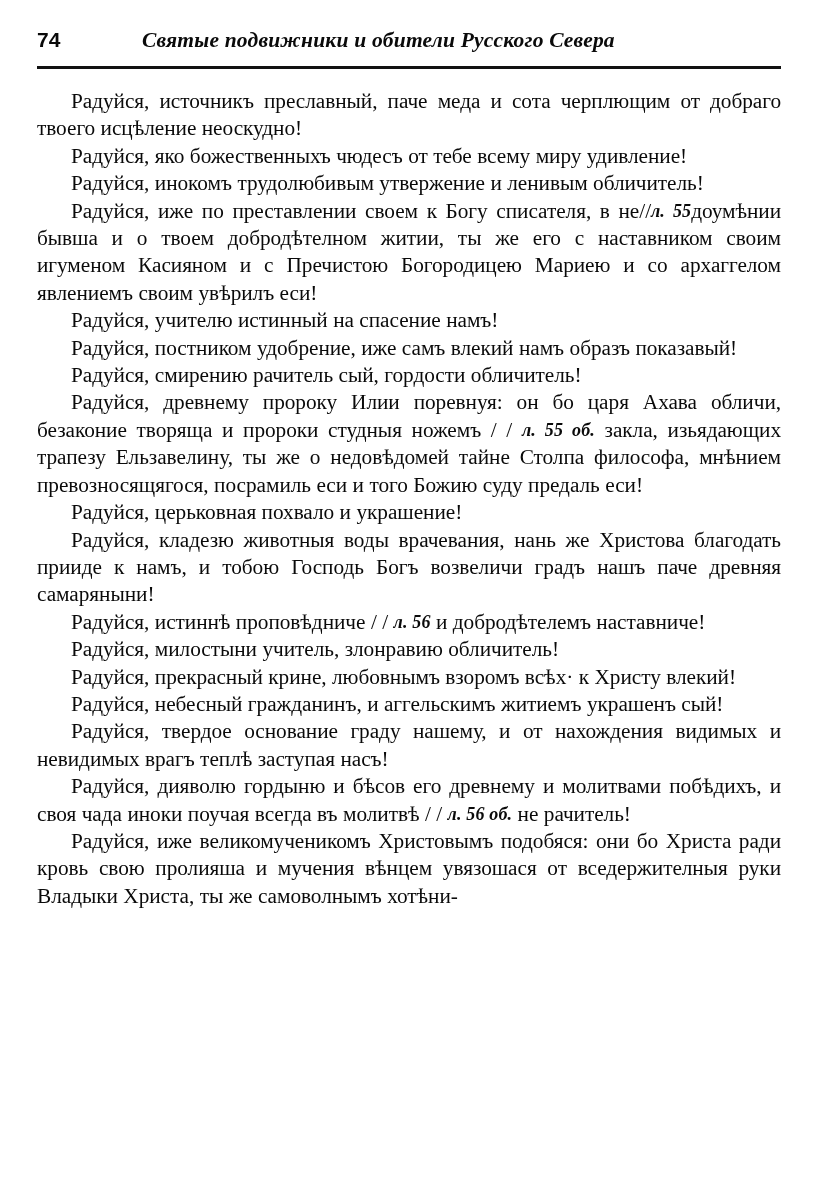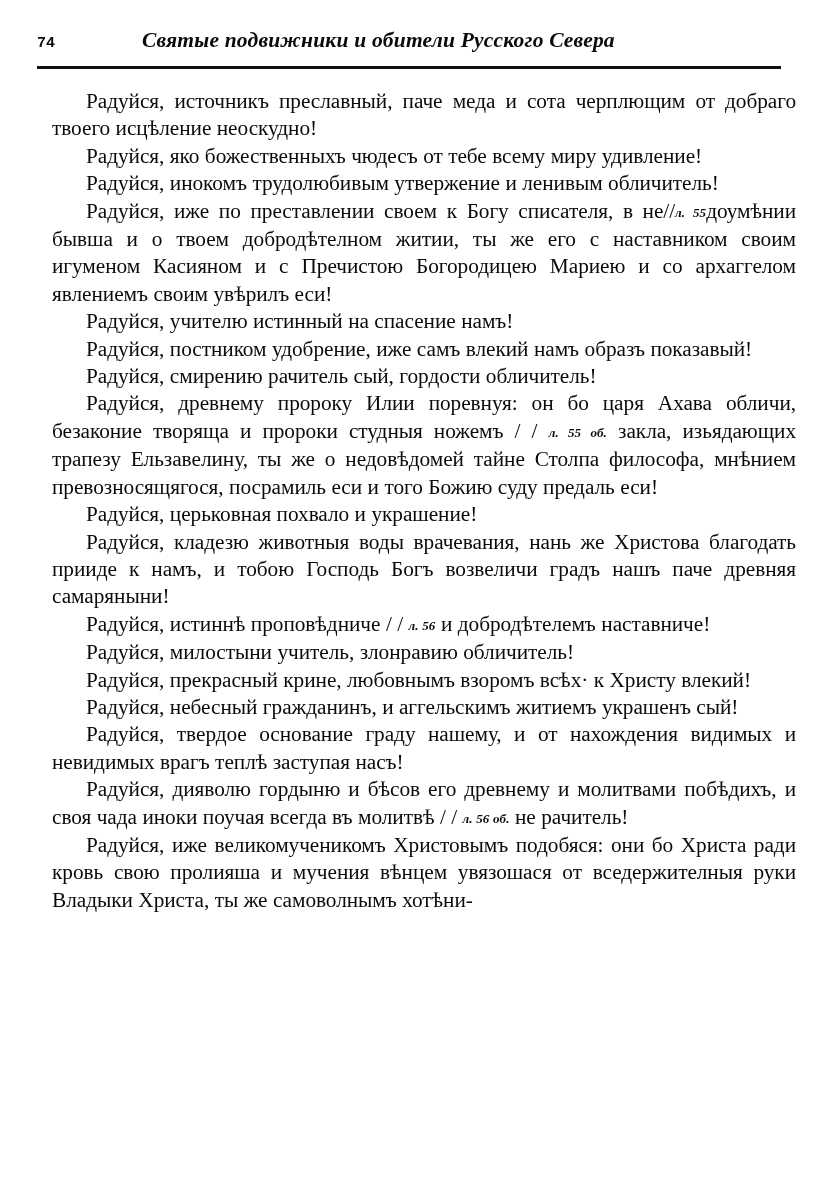--- a/index.html
+++ b/index.html
@@ -22,23 +22,23 @@
   .header {
     position: absolute;
     left: 37px;
     top: 28px;
     width: 743px;
     height: 34px;
     display: flex;
     align-items: baseline;
   }
   .folio-number {
-    font-size: 15px;
+    font-size: 21px;
     font-weight: bold;
-    font-family: Liberation Mono, monospace;
+    font-family: Liberation Sans, sans-serif;
     letter-spacing: 0px;
     width: 105px;
     flex: 0 0 105px;
   }
   .running-title {
     font-size: 21.5px;
     font-style: italic;
     font-weight: bold;
     letter-spacing: 0.2px;
     white-space: nowrap;
@@ -52,41 +52,40 @@
     height: 3px;
     background: #111111;
   }
 
   
   .textblock {
     position: absolute;
     left: 37px;
     top: 88px;
     width: 744px;
-    margin-left: 15px;
   }
   p.para {
     margin: 0;
     padding: 0;
     text-align: justify;
     text-indent: 34px;
     font-size: 21.3px;
     line-height: 27.4px;
     letter-spacing: -0.05px;
     word-spacing: 0.2px;
     -webkit-hyphens: none;
     hyphens: none;
   }
   p.para:last-child {
     text-align-last: left;
   }
   
   .folio-mark {
     font-style: italic;
-    font-size: 13px;
+    font-size: 18px;
     font-weight: bold;
     letter-spacing: 0.1px;
     vertical-align: 1px;
   }
 </style>
 </head>
 <body>
 
 <div class="page">
 

